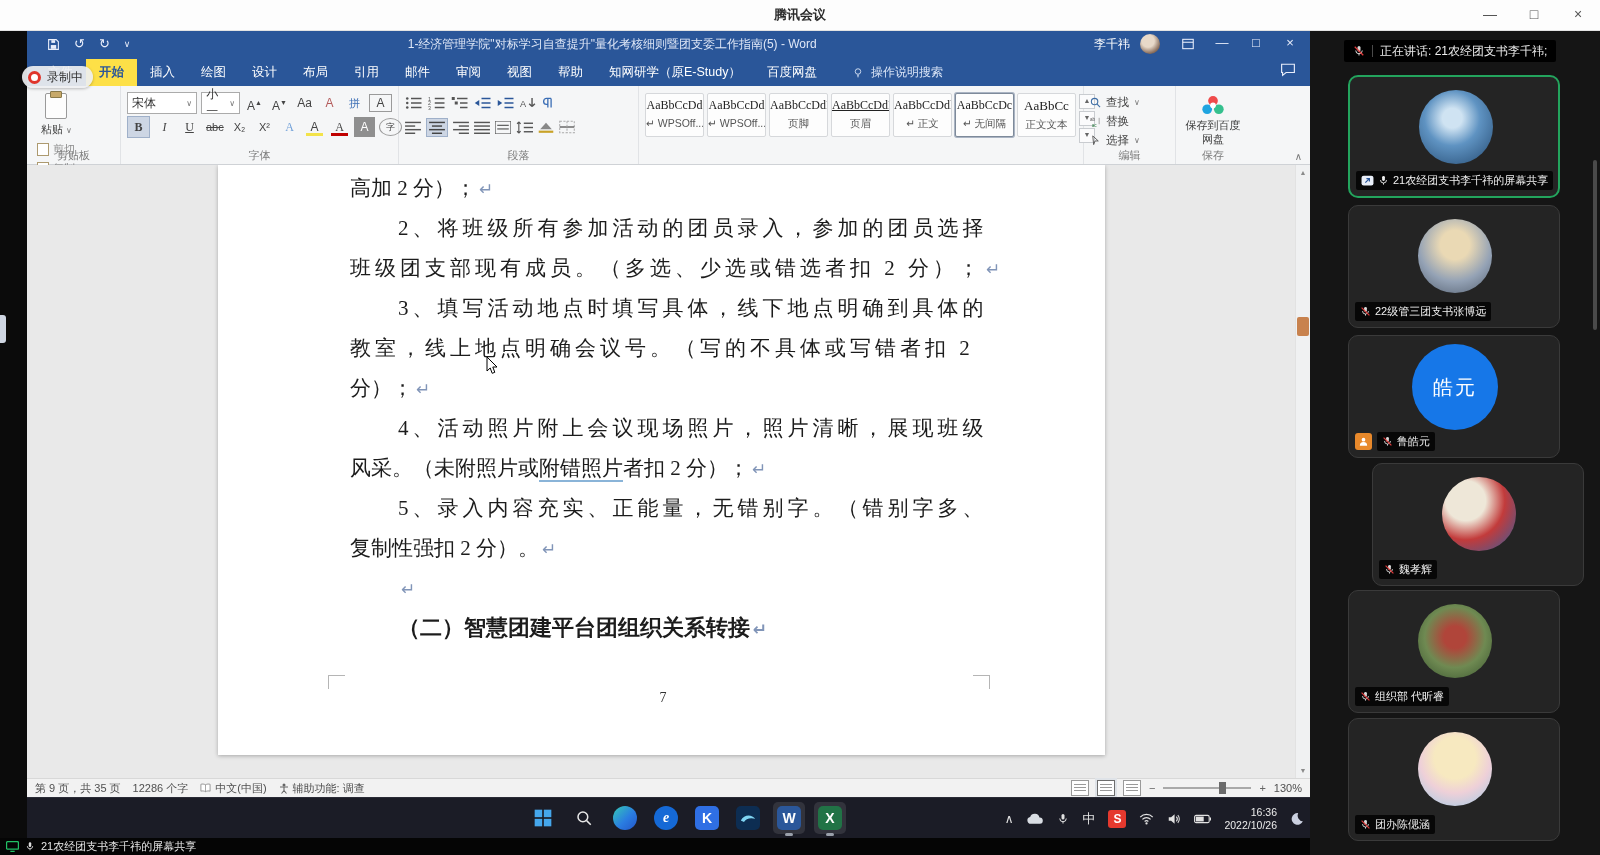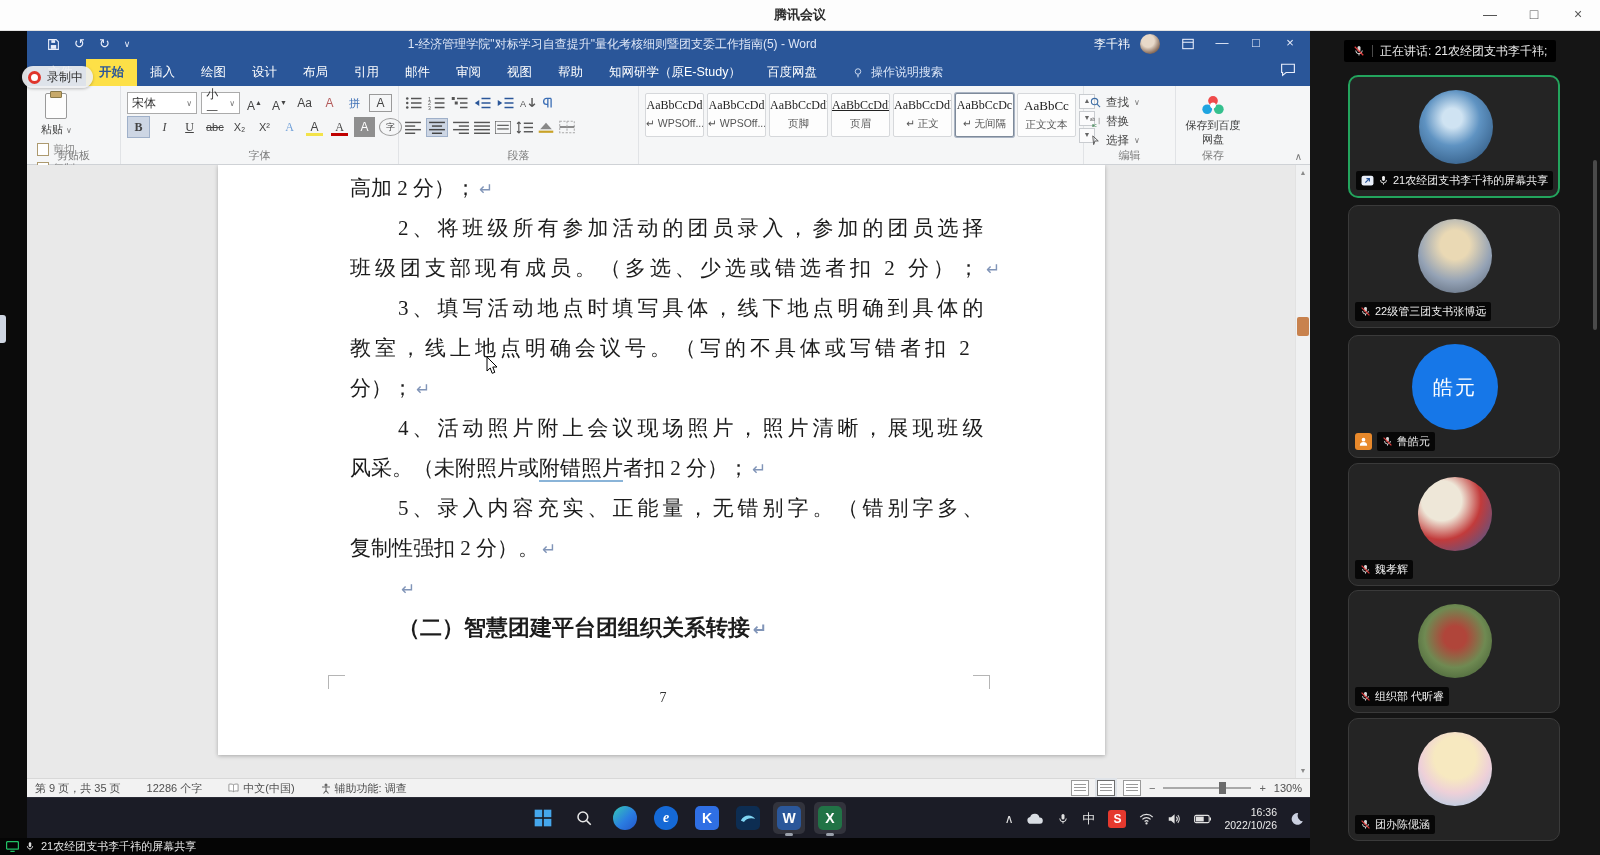--- a/index.html
+++ b/index.html
@@ -77,21 +77,21 @@
   .pilmark{color:#8195b8;font-family:"DejaVu Sans","Liberation Sans",sans-serif;font-size:17px;letter-spacing:0;margin-left:3px;}
   .pagenum{position:absolute;left:430px;top:525px;width:30px;text-align:center;font-family:"Liberation Serif",serif;font-size:14px;color:#333;}
   .cropmark{position:absolute;width:16px;height:13px;}
   .crop-l{left:110px;top:510px;border-left:1px solid #b5b5b5;border-bottom:1px solid #b5b5b5;border-bottom-left-radius:1px;transform:scaleY(-1);}
   .crop-r{left:755px;top:510px;border-right:1px solid #b5b5b5;border-bottom:1px solid #b5b5b5;transform:scaleY(-1);}
   .vscroll{position:absolute;right:0;top:0;width:14px;height:613px;background:#f0f1f2;border-left:1px solid #e2e2e2;}
   .varrow{position:absolute;left:0;width:14px;height:15px;text-align:center;font-size:7px;color:#8a8a8a;line-height:15px;}
   .vthumb{position:absolute;left:1px;top:152px;width:12px;height:19px;background:#c8824e;border-radius:2px;}
   .cursor{position:absolute;left:459px;top:191px;z-index:5;}
   
-  .status{position:absolute;left:0;top:748px;width:100%;height:19px;background:#f2f2f2;border-top:1px solid #d8d8d8;display:flex;align-items:center;box-sizing:border-box;padding:0 8px;font-size:11px;color:#4f4f4f;gap:26px;}
+  .status{position:absolute;left:0;top:748px;width:100%;height:19px;background:#f2f2f2;border-top:1px solid #d8d8d8;display:flex;align-items:center;box-sizing:border-box;padding:0 8px;font-size:11px;color:#4f4f4f;gap:12px;}
   .sright{margin-left:auto;display:flex;align-items:center;gap:8px;}
   .viewico{width:16px;height:14px;display:inline-block;border:1px solid #9a9a9a;background:#fff;position:relative;}
   .viewico.sel{box-shadow:0 0 0 2px #dfe3e8;border-color:#6d6d6d;}
   .viewico:after{content:"";position:absolute;left:2px;right:2px;top:3px;height:1px;background:#9a9a9a;box-shadow:0 3px 0 #9a9a9a,0 6px 0 #9a9a9a;}
   .ztrack{width:88px;height:2px;background:#a9a9a9;position:relative;display:inline-block;}
   .zthumb{position:absolute;left:56px;top:-5px;width:7px;height:12px;background:#6b6b6b;}
   .zpct{font-size:11px;color:#4f4f4f;}
   
   .taskbar{position:absolute;left:27px;top:797px;width:1283px;height:41px;background:#1b1c26;border-top:1px solid #2a2b36;z-index:11;}
   .tbcenter{position:absolute;left:500px;top:4px;display:flex;align-items:center;gap:9px;}
@@ -727,21 +727,21 @@
               <svg width="11" height="11" viewBox="0 0 24 24">
                 <rect x="9" y="2" width="6" height="11" rx="3" fill="#d9d9d9"></rect>
                 <path d="M5.5 11a6.5 6.5 0 0 0 13 0M12 17.5V21" stroke="#d9d9d9" stroke-width="2" fill="none"></path>
                 <line x1="3.5" y1="3.5" x2="20.5" y2="20.5" stroke="#e23b3b" stroke-width="2.6"></line>
               </svg>
             </span>
             <span>鲁皓元</span>
           </span>
         </div>
       </div>
-      <div class="tile" style="top: 433px;">
+      <div class="tile" style="top: 433px; margin-left: 24px;">
         <div class="av photo-paint"></div>
         <div class="tilebar">
           <span class="tilelabel">
             <span>
               <svg width="11" height="11" viewBox="0 0 24 24">
                 <rect x="9" y="2" width="6" height="11" rx="3" fill="#d9d9d9"></rect>
                 <path d="M5.5 11a6.5 6.5 0 0 0 13 0M12 17.5V21" stroke="#d9d9d9" stroke-width="2" fill="none"></path>
                 <line x1="3.5" y1="3.5" x2="20.5" y2="20.5" stroke="#e23b3b" stroke-width="2.6"></line>
               </svg>
             </span>

